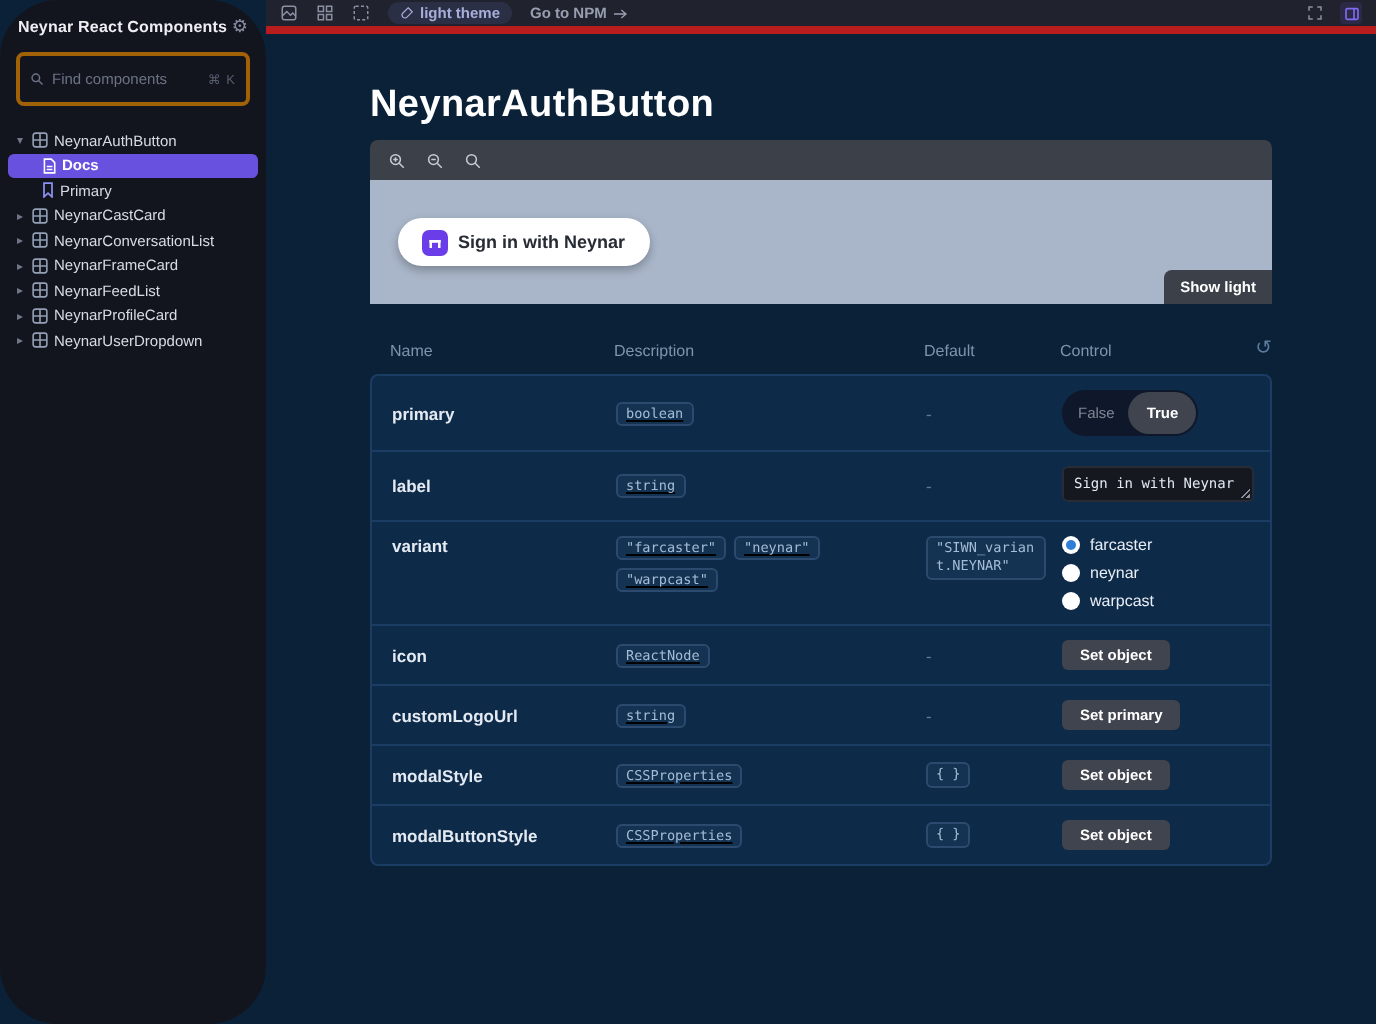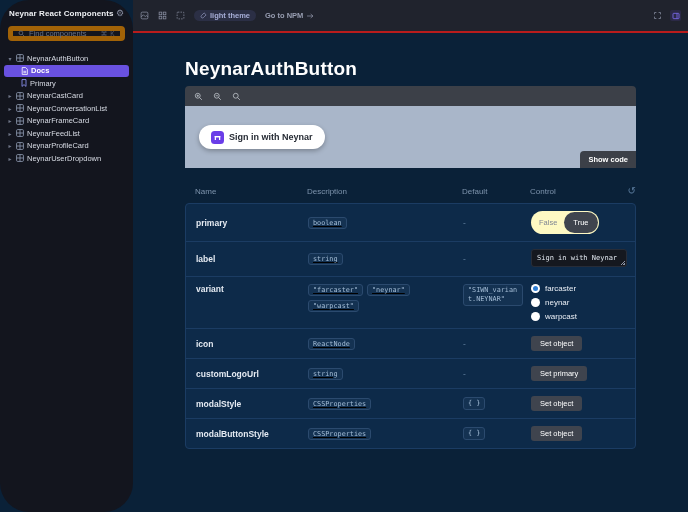--- a/index.html
+++ b/index.html
@@ -4,38 +4,38 @@
 <style>
   html,body{margin:0;padding:0;background:#0a2138;}
   *{box-sizing:border-box;}
   .app{width:688px;height:512px;display:flex;font-family:"Liberation Sans",sans-serif;background:#0a2138;overflow:hidden;}
 
   
   .sidebar{width:133px;min-width:133px;background:#13151e;height:100%;padding-top:9px;display:flex;flex-direction:column;border-radius:29px;}
   .sb-head{display:flex;align-items:center;justify-content:space-between;padding:0 9px 8px 9px;}
   .sb-title{font-size:8px;font-weight:700;color:#edeff3;letter-spacing:.1px;}
   .gear{color:#868ca0;font-size:9px;line-height:1;cursor:pointer;}
-  .sb-search{margin:0 8px;height:15px;border:5px solid #a16207;border-radius:4px;display:flex;align-items:center;padding:0 5px;gap:4px;color:#6b7385;cursor:text;}
+  .sb-search{margin:0 8px;height:27px;border:2px solid #a16207;border-radius:4px;display:flex;align-items:center;padding:0 5px;gap:4px;color:#6b7385;cursor:text;}
   .sb-search svg{width:7px;height:7px;stroke:#6b7385;}
   .sb-search .ph{font-size:7.5px;color:#6b7385;}
   .sb-search .kbd{margin-left:auto;font-size:6.5px;color:#565d6f;letter-spacing:.5px;}
   .tree{margin-top:11px;display:flex;flex-direction:column;}
   .tree-row{height:12.5px;display:flex;align-items:center;gap:3px;padding-left:7px;color:#d7dbe4;font-size:7.5px;cursor:pointer;white-space:nowrap;}
   .tree-row .chev{width:6px;font-size:6px;color:#707789;text-align:center;}
   .tree-row svg{flex:none;}
   .tree-child{padding-left:21px;}
   .tree-child.selected{background:#6951e0;border-radius:3px;margin:0 4px;padding-left:17px;color:#fff;font-weight:700;}
   .ico-comp{stroke:#93a0b6;}
   .ico-docs{stroke:#aeb6c6;}
   .selected .ico-docs{stroke:#fff;}
   .ico-story{stroke:#8d92f2;fill:none;}
 
   
   .main-col{flex:1;display:flex;flex-direction:column;min-width:0;}
-  .topbar{height:33px;background:#20232d;border-bottom:2px solid #b91c1c;display:flex;align-items:center;padding:0 7px;gap:9px;}
+  .topbar{height:17px;background:#20232d;border-bottom:4px solid #b91c1c;display:flex;align-items:center;padding:0 7px;gap:9px;}
   .tb-icon{width:9px;height:9px;stroke:#8a90a3;cursor:pointer;flex:none;}
   .theme-chip{display:flex;align-items:center;gap:3px;background:#2b2f45;border-radius:8px;padding:1px 6px;cursor:pointer;}
   .theme-chip svg{width:7px;height:7px;stroke:#a7aed8;}
   .theme-chip span{font-size:7.5px;color:#a7aed8;font-weight:700;}
   .npm-link{display:flex;align-items:center;gap:3px;cursor:pointer;}
   .npm-link span{font-size:7.5px;color:#989eb2;font-weight:700;}
   .npm-link svg{width:8px;height:8px;stroke:#989eb2;}
   .tb-right{margin-left:auto;display:flex;align-items:center;gap:8px;}
   .panel-ico{width:11px;height:11px;background:#2b2946;border-radius:2px;display:flex;align-items:center;justify-content:center;cursor:pointer;}
   .panel-ico svg{width:8px;height:8px;stroke:#7d6cf0;}
@@ -60,31 +60,31 @@
   .reset-ico{color:#5a7b9d;font-size:10px;line-height:1;cursor:pointer;text-align:right;}
   .args-body{background:#0d2a49;border:1px solid #1b3c63;border-radius:4px;}
   .args-row{padding:7px 0 7px 10px;border-bottom:1px solid #1b3c63;align-items:center;}
   .args-row:last-child{border-bottom:none;}
   .args-row.tall{align-items:start;}
   .arg-name{color:#e4eaf2;font-weight:700;font-size:8.5px;}
   .badges{display:flex;gap:4px;flex-wrap:wrap;align-items:center;text-decoration:underline;}
   .chip{font-family:"DejaVu Sans Mono",monospace;font-size:6.8px;color:#a4bdd6;background:#143252;border:1px solid #2b4a6e;border-radius:3px;padding:1px 4px;white-space:nowrap;}
   .chip.wrap{white-space:normal;word-break:break-all;max-width:60px;display:inline-block;line-height:1.35;}
   .dash{color:#5f7d9b;}
-  .toggle{display:inline-flex;align-items:center;background:#fef9c3;border-radius:999px;padding:1px;cursor:pointer;}
+  .toggle{display:inline-flex;align-items:center;background:#0f172a;border-radius:999px;padding:1px;cursor:pointer;}
   .toggle .seg{font-size:7.5px;padding:2px 7px;color:#7f8694;border-radius:999px;}
-  .toggle .seg.on{background:#3f444e;color:#fff;font-weight:400;padding:6px 9px;}
+  .toggle .seg.on{background:#3f444e;color:#fff;font-weight:700;padding:6px 9px;}
   .text-ctl{position:relative;display:inline-block;}
   .text-ctl textarea{background:#15181f;border:1px solid #272c37;border-radius:3px;color:#e2e8f0;font-family:"DejaVu Sans Mono",monospace;font-size:7px;padding:4px 5px;width:96px;height:18px;resize:none;overflow:hidden;line-height:1.2;}
   .rz{position:absolute;right:2px;bottom:4px;width:5px;height:5px;background:linear-gradient(135deg,transparent 55%,#8a93a5 55%,#8a93a5 65%,transparent 65%,transparent 78%,#8a93a5 78%);}
   .radios{display:flex;flex-direction:column;gap:5px;}
   .radio-item{display:flex;align-items:center;gap:5px;color:#e9eef5;font-size:8px;cursor:pointer;}
   .radio{width:9px;height:9px;border-radius:50%;background:#fff;display:inline-flex;align-items:center;justify-content:center;flex:none;}
   .radio .dot{width:5px;height:5px;border-radius:50%;}
-  .set-btn{background:#3f444e;border:none;color:#fff;font-family:"Liberation Sans",sans-serif;font-size:7.5px;font-weight:400;padding:3px 9px;border-radius:3px;cursor:pointer;}
+  .set-btn{background:#3f444e;border:none;color:#fff;font-family:"Liberation Sans",sans-serif;font-size:7.5px;font-weight:700;padding:3px 9px;border-radius:3px;cursor:pointer;}
 </style>
 </head>
 <body>
 
 <div class="app">
 
   <div class="sidebar">
     <div class="sb-head">
       <span class="sb-title">Neynar React Components</span>
       <span class="gear">⚙</span>
@@ -233,21 +233,21 @@
           <div class="pv-canvas">
             <button class="signin-btn">
               <span class="fc-badge" id="fc-badge" style="background: rgb(106, 61, 232);">
                 <svg width="9" height="9" viewBox="0 0 16 16" fill="none" stroke="#fff" stroke-width="2.2">
                     <path d="M4.2 12.5V6.5h7.6v6"></path>
                     <path d="M3 6.5h10"></path>
                   </svg>
               </span>
               <span>Sign in with Neynar</span>
             </button>
-            <button class="show-code">Show code</button>
+            <button class="show-code">Show light</button>
           </div>
         </div>
 
         <div class="args">
           <div class="args-header grid-cols">
             <span>Name</span>
             <span>Description</span>
             <span>Default</span>
             <span>Control</span>
             <span class="reset-ico">↺</span>

